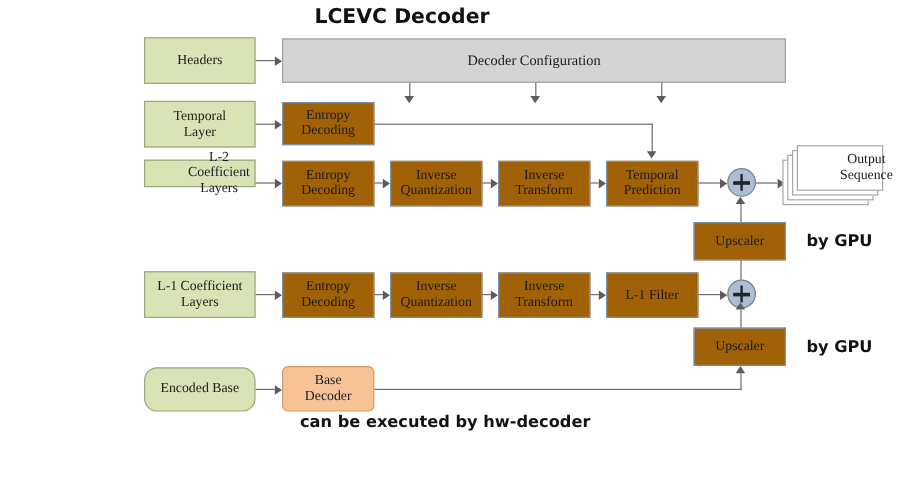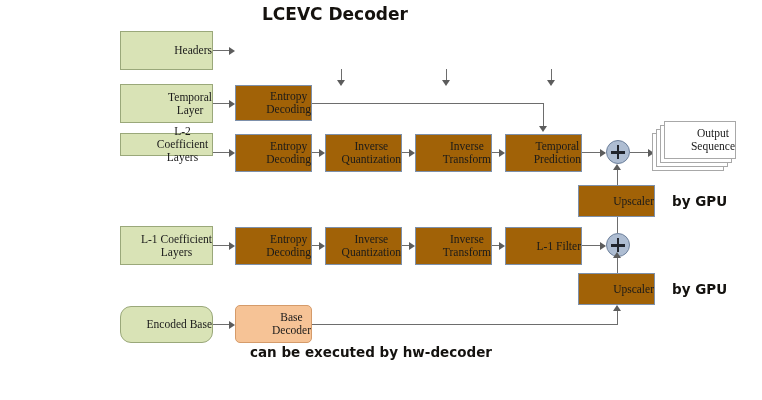--- a/index.html
+++ b/index.html
@@ -14,21 +14,21 @@
     height: 400px;
     background: #ffffff;
     overflow: hidden;
     font-family: "Liberation Serif", "DejaVu Serif", serif;
   }
   .node {
     position: absolute;
     box-sizing: border-box;
     display: flex;
     align-items: center;
-    justify-content: flex-end;
+    justify-content: center;
     text-align: center;
     line-height: 1.12;
     color: #1a1a1a;
     font-family: "Liberation Serif", "DejaVu Serif", serif;
   }
   .node span { display: block; pointer-events: none; }
 
   
   .n-green {
     background: #d9e3b6;
@@ -144,20 +144,23 @@
 
   <div id="title" style="left:262px; top:4px;">LCEVC Decoder</div>
 
   <div class="node n-green" style="left:120px; top:31px; width:93px; height:39px;">
     <span>Headers</span>
   </div>
 
   <div class="h-line" style="left:213px; top:50px; width:16px;"></div>
   <div class="arrow-r" style="left:229px; top:46.5px;"></div>
 
+  <div class="node n-grey" style="left:235px; top:32px; width:420px; height:37px;">
+    <span>Decoder Configuration</span>
+  </div>
 
   <div class="v-line" style="left:341px; top:69px; height:12px;"></div>
   <div class="arrow-d" style="left:337px; top:80px;"></div>
 
   <div class="v-line" style="left:446px; top:69px; height:12px;"></div>
   <div class="arrow-d" style="left:442px; top:80px;"></div>
 
   <div class="v-line" style="left:551px; top:69px; height:12px;"></div>
   <div class="arrow-d" style="left:547px; top:80px;"></div>
 

